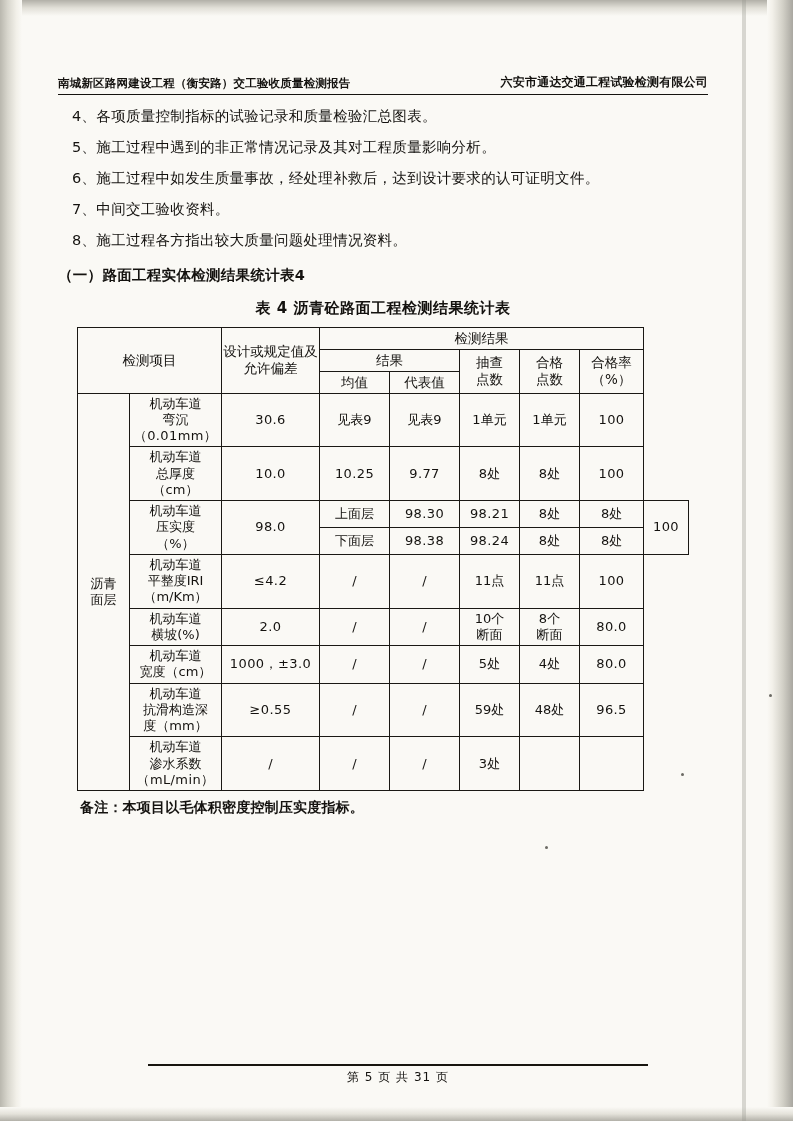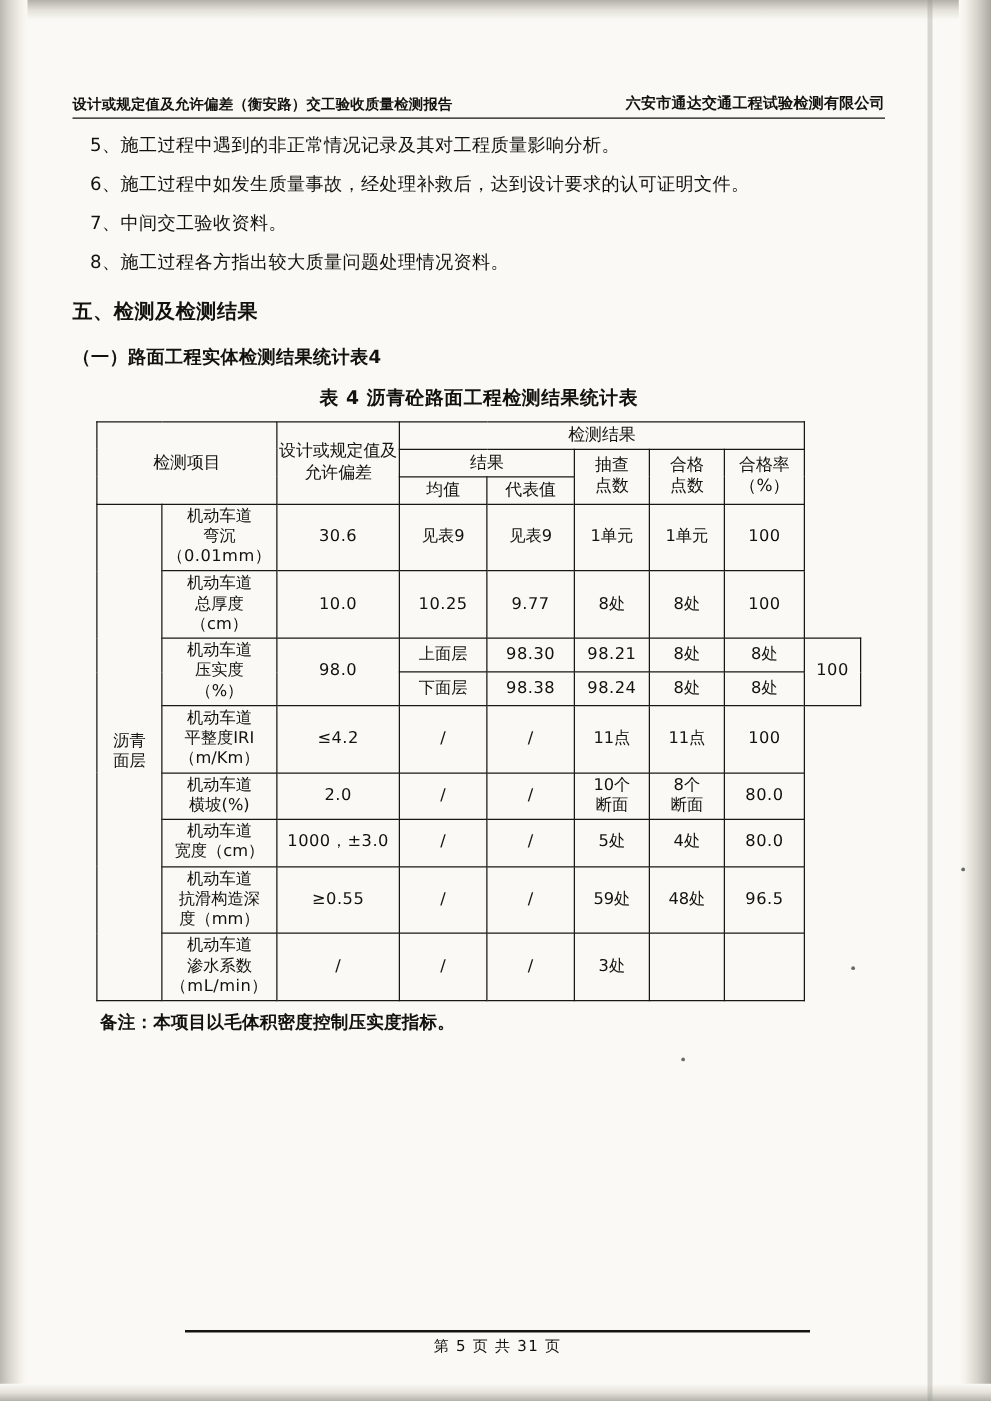--- a/index.html
+++ b/index.html
@@ -151,30 +151,30 @@
   <div class="edge-right"></div>
   <div class="edge-bottom"></div>
   <div class="fold" style="left:742px;"></div>
   <div class="speck" style="left:769px;top:694px;width:3px;height:3px;"></div>
   <div class="speck" style="left:681px;top:773px;width:3px;height:3px;"></div>
   <div class="speck" style="left:545px;top:846px;width:3px;height:3px;"></div>
 
   <div class="content">
 
     <div class="doc-header">
-      <div class="left">设计或规定值及允许偏差（衡安路）交工验收质量检测报告</div>
+      <div class="left">南城新区路网建设工程（衡安路）交工验收质量检测报告</div>
       <div class="right">六安市通达交通工程试验检测有限公司</div>
     </div>
 
+    <div class="para">4、各项质量控制指标的试验记录和质量检验汇总图表。</div>
     <div class="para">5、施工过程中遇到的非正常情况记录及其对工程质量影响分析。</div>
     <div class="para">6、施工过程中如发生质量事故，经处理补救后，达到设计要求的认可证明文件。</div>
     <div class="para">7、中间交工验收资料。</div>
     <div class="para">8、施工过程各方指出较大质量问题处理情况资料。</div>
 
-    <div class="section-title">五、检测及检测结果</div>
     <div class="sub-title">（一）路面工程实体检测结果统计表4</div>
     <div class="table-caption">表 4    沥青砼路面工程检测结果统计表</div>
 
     <table class="data">
       <colgroup>
         <col style="width:52px">
         <col style="width:92px">
         <col style="width:98px">
         <col style="width:70px">
         <col style="width:70px">

